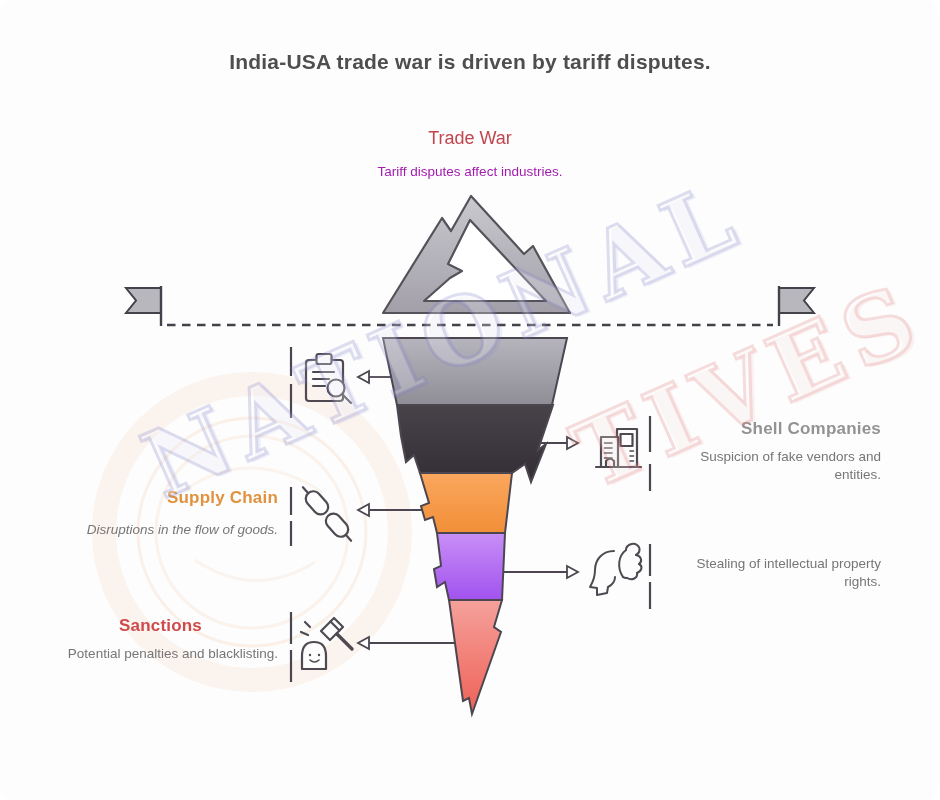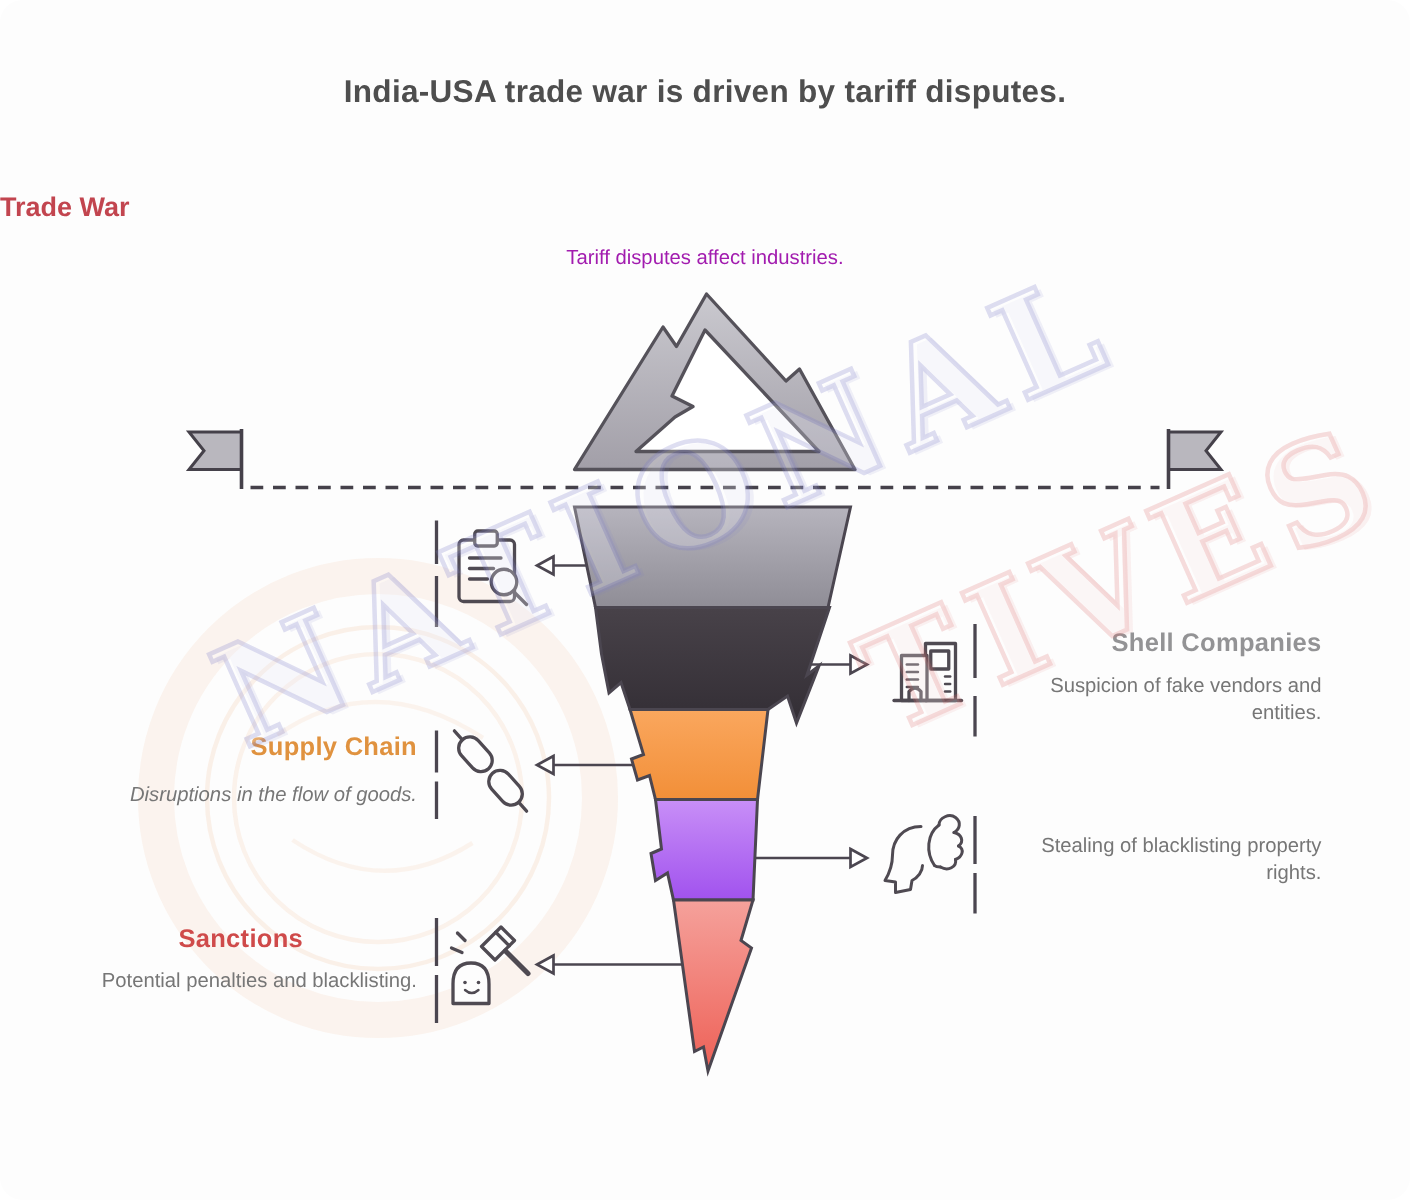--- a/index.html
+++ b/index.html
@@ -1,21 +1,21 @@
 <!DOCTYPE html>
 <html><head>
 <meta charset="utf-8">
 <style>
   html,body{margin:0;padding:0;background:#ffffff;}
   #stage{position:relative;width:940px;height:800px;background:#fdfdfd;overflow:hidden;
          font-family:"Liberation Sans", sans-serif;border-radius:15px;}
   svg{position:absolute;left:0;top:0;}
   .txt{position:absolute;}
   .page-title{left:0;right:0;top:50px;text-align:center;font-size:21px;font-weight:bold;color:#4e4e4e;letter-spacing:.2px;}
-  .tw-heading{left:0;right:0;top:128px;font-size:18px;font-weight:bold;}
+  .tw-heading{left:0;right:0;top:128px;text-align:center;font-size:18px;font-weight:normal;}
   .tw-sub{left:0;right:0;top:164px;text-align:center;font-size:13.5px;color:#a21caf;}
   .item{position:absolute;}
   .item .label{font-size:17px;font-weight:bold;letter-spacing:.2px;}
   .item .desc{font-size:13.5px;color:#767676;line-height:1.34;margin-top:9px;}
   .item.left{width:235px;text-align:right;}
   .item.right{width:218px;text-align:right;}
   #item-compliance{top:349px;right:662px;}
   #item-shell{top:419px;left:663px;}
   #item-supply{top:488px;right:662px;}
   #item-supply .desc{margin-top:13px;font-style:italic;}
@@ -190,21 +190,21 @@
     <div class="label" style="color: rgb(147, 147, 149);">Shell Companies</div>
     <div class="desc">Suspicion of fake vendors and entities.</div>
   </div>
 
   <div class="item left" id="item-supply">
     <div class="label" style="color: rgb(224, 146, 63);">Supply Chain</div>
     <div class="desc">Disruptions in the flow of goods.</div>
   </div>
 
   <div class="item right" id="item-ip">
-    <div class="desc">Stealing of blacklisting property rights.</div>
+    <div class="desc">Stealing of intellectual property rights.</div>
   </div>
 
   <div class="item left" id="item-sanctions">
     <div class="label" style="color: rgb(207, 74, 74); text-align: center;">Sanctions</div>
     <div class="desc">Potential penalties and blacklisting.</div>
   </div>
 
   <div class="wm wm1">NATIONAL</div>
   <div class="wm wm2">TIVES</div>
 

